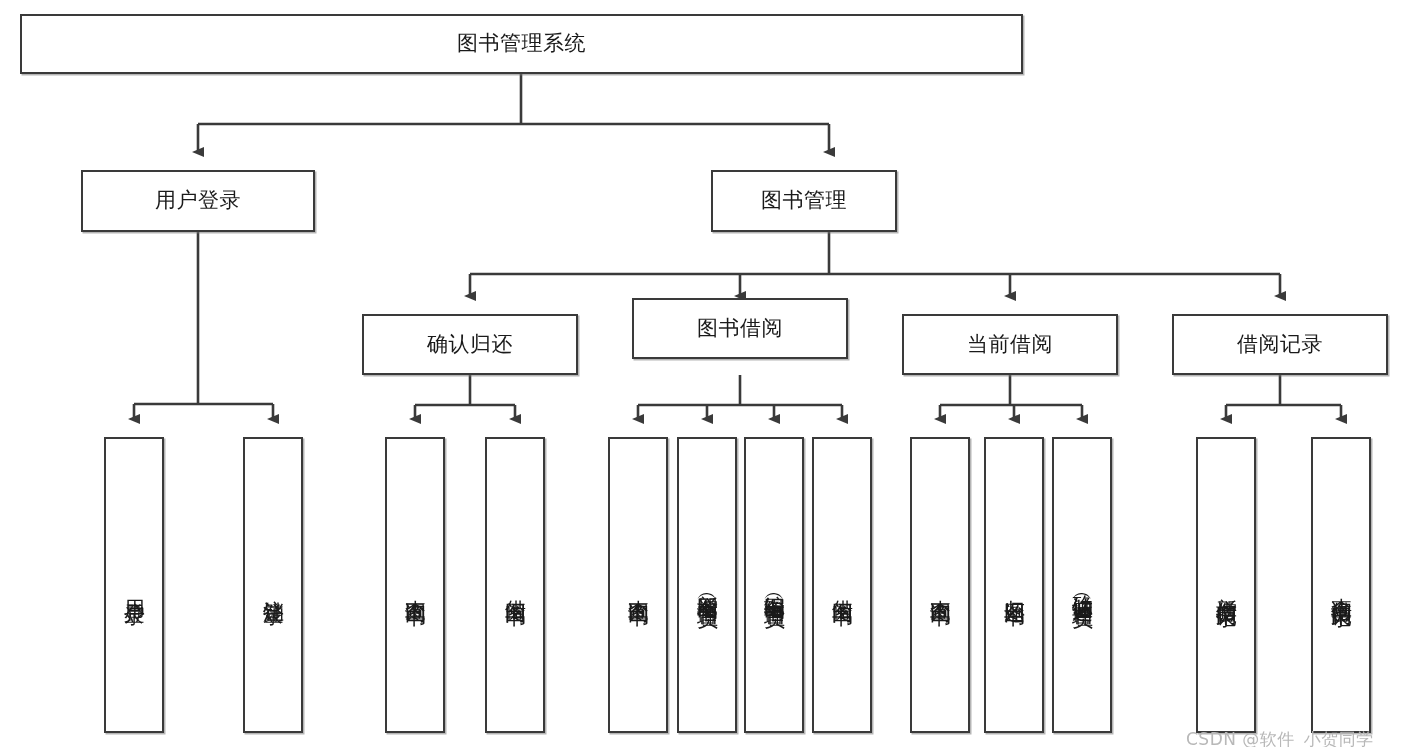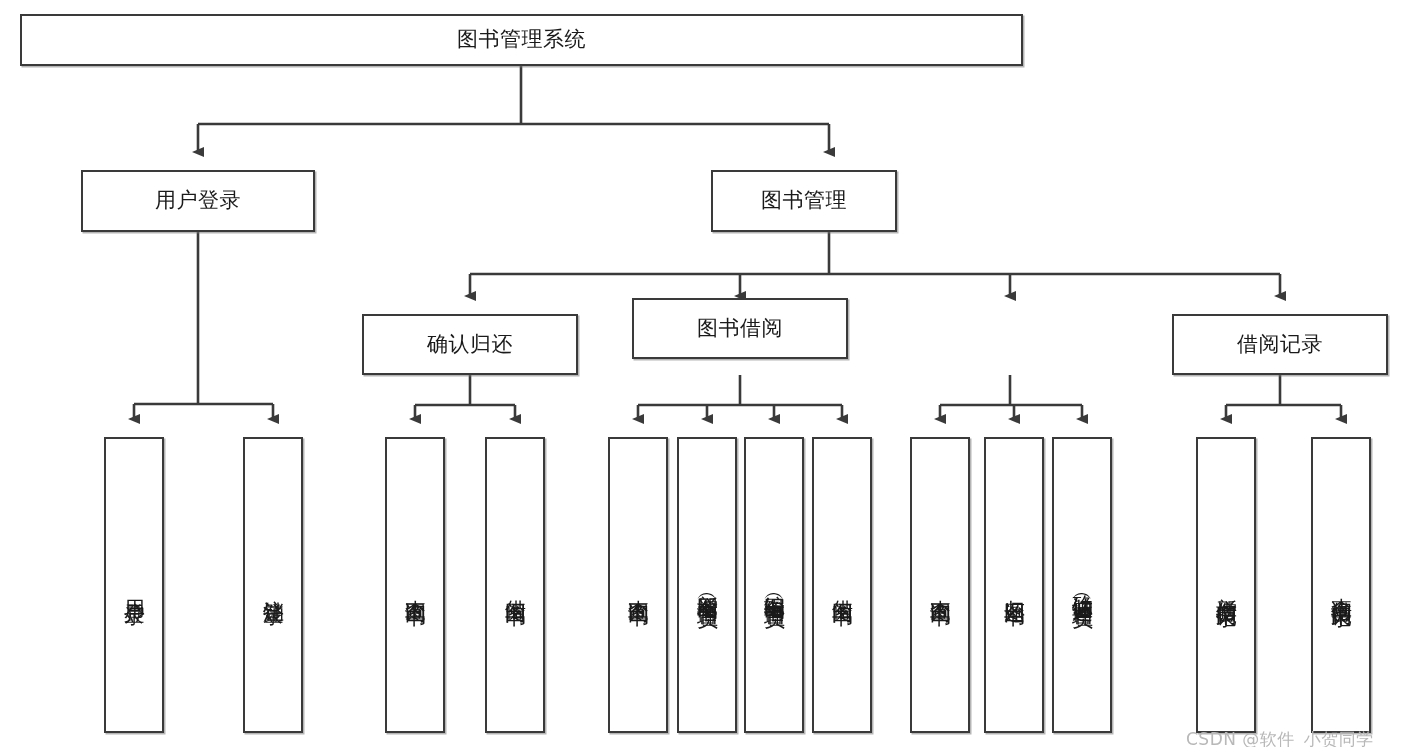--- a/index.html
+++ b/index.html
@@ -120,36 +120,39 @@
       <path d="M 1014 405 L 1014 419" marker-end="url(#arrow)"></path>
       <path d="M 1082 405 L 1082 419" marker-end="url(#arrow)"></path>
 
       <path d="M 1280 375 L 1280 405"></path>
       <path d="M 1226 405 L 1341 405"></path>
       <path d="M 1226 405 L 1226 419" marker-end="url(#arrow)"></path>
       <path d="M 1341 405 L 1341 419" marker-end="url(#arrow)"></path>
     </g>
   </svg>
 
-  <div class="node node-h node-root" id="n-root" style="left: 20px; top: 14px; width: 1003px; height: 52px;">
+  <div class="node node-h node-root" id="n-root" style="left: 20px; top: 14px; width: 1003px; height: 60px;">
     <span>图书管理系统</span>
   </div>
 
   <div class="node node-h" id="n-l2-0" style="left: 81px; top: 170px; width: 234px; height: 62px;">
     <span>用户登录</span>
   </div>
   <div class="node node-h" id="n-l2-1" style="left: 711px; top: 170px; width: 186px; height: 62px;">
     <span>图书管理</span>
   </div>
 
   <div class="node node-h" id="n-l3-0" style="left: 362px; top: 314px; width: 216px; height: 61px;">
     <span>确认归还</span>
   </div>
   <div class="node node-h" id="n-l3-1" style="left: 632px; top: 298px; width: 216px; height: 61px;">
     <span>图书借阅</span>
+  </div>
+  <div class="node node-h" id="n-l3-2" style="left: 902px; top: 314px; width: 216px; height: 61px;">
+    <span>当前借阅</span>
   </div>
   <div class="node node-h" id="n-l3-3" style="left: 1172px; top: 314px; width: 216px; height: 61px; text-align: right;">
     <span>借阅记录</span>
   </div>
 
   <div class="node node-v" id="n-leaf-0" style="left: 104px; top: 437px; width: 60px; height: 296px;">
     <span class="vtext">用户登录</span>
   </div>
   <div class="node node-v" id="n-leaf-1" style="left: 243px; top: 437px; width: 60px; height: 296px;">
     <span class="vtext">注销登录</span>

